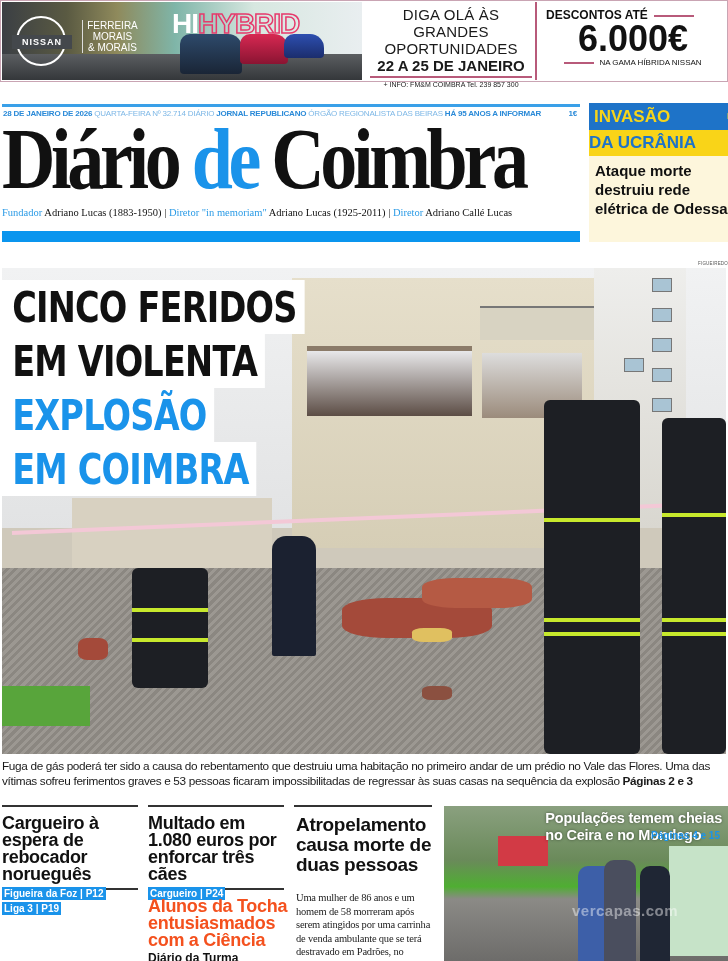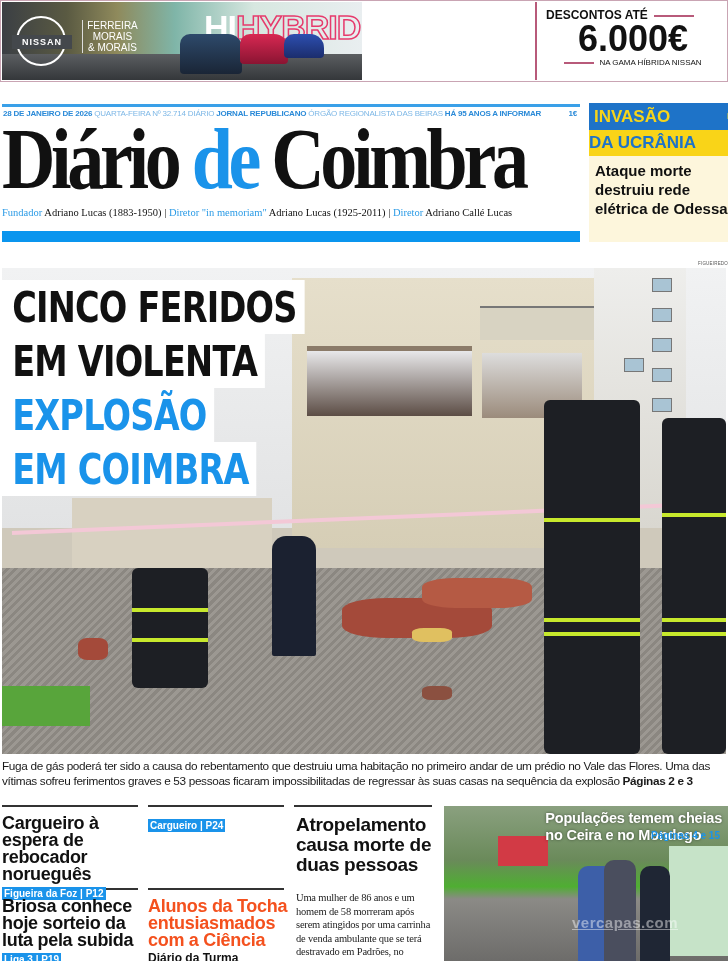--- a/index.html
+++ b/index.html
@@ -9,21 +9,21 @@
   
   .ad { position: absolute; left: 0; top: 0; width: 728px; height: 82px; background: #fff; }
   .ad-photo { position: absolute; left: 2px; top: 2px; width: 360px; height: 78px; overflow: hidden;
     background: linear-gradient(90deg, #3b3f44 0%, #5a5a42 18%, #8f8a5c 32%, #7fb5a8 48%, #d7e7e0 70%, #e9eef0 100%); }
   .ad-photo .road { position: absolute; left: 0; bottom: 0; width: 100%; height: 26px;
     background: linear-gradient(180deg, #5b5e61, #34373a); }
   .nissan-logo { position: absolute; left: 14px; top: 14px; width: 50px; height: 50px; border: 2px solid #fff; border-radius: 50%; }
   .nissan-logo span { position: absolute; left: -6px; top: 17px; width: 60px; height: 14px; background: #44484c;
     color: #fff; font-size: 9px; font-weight: bold; letter-spacing: 1px; text-align: center; line-height: 14px; }
   .dealer { position: absolute; left: 80px; top: 18px; color: #fff; font-size: 10px; line-height: 11px; text-align: center; width: 60px; border-left: 1px solid #ddd; }
-  .hi-hybrid { position: absolute; left: 170px; top: 6px; font-size: 34px; font-weight: bold; letter-spacing: -1px; margin-left: 32px; }
+  .hi-hybrid { position: absolute; left: 170px; top: 6px; font-size: 28px; font-weight: bold; letter-spacing: -1px; }
   .hi-hybrid .hi { color: #fff; }
   .hi-hybrid .hyb { color: transparent; -webkit-text-stroke: 1.5px #e63a6c; }
   .car { position: absolute; border-radius: 10px 14px 4px 4px; }
   .car.c1 { left: 178px; top: 32px; width: 62px; height: 40px; background: linear-gradient(180deg, #2e4a6b, #1a2536); }
   .car.c2 { left: 238px; top: 32px; width: 48px; height: 30px; background: linear-gradient(180deg, #d72852, #8a1432); }
   .car.c3 { left: 282px; top: 32px; width: 40px; height: 24px; background: linear-gradient(180deg, #2d4fb0, #1b2d6d); }
   .ad-text { position: absolute; left: 370px; top: 6px; width: 162px; text-align: center; color: #1a1a1a; }
   .ad-text .l1, .ad-text .l2 { font-size: 15px; line-height: 17px; letter-spacing: 0.2px; }
   .ad-text .l3 { font-size: 15px; font-weight: bold; line-height: 17px; border-bottom: 2px solid #b85a7a; padding-bottom: 2px; }
   .ad-text .l4 { font-size: 7px; margin-top: 3px; }
@@ -101,41 +101,47 @@
   .story p { font-family: "Liberation Serif", serif; font-size: 10.5px; line-height: 13.5px; color: #222; margin-top: 16px; letter-spacing: -0.2px; }
 
   .flood { position: absolute; left: 444px; top: 806px; width: 284px; height: 155px; overflow: hidden;
     background: linear-gradient(180deg, #8aa07f 0%, #6a8a5a 35%, #4fae32 52%, #8b8a86 60%, #6d6c6a 100%); }
   .flood .house { position: absolute; left: 54px; top: 30px; width: 50px; height: 30px; background: #d23a45; }
   .flood .wall { position: absolute; left: 225px; top: 40px; width: 59px; height: 110px; background: #c6e3c8; }
   .flood .man { position: absolute; border-radius: 10px 10px 0 0; }
   .flood .t1 { position: absolute; right: 6px; top: 4px; color: #fff; font-weight: bold; font-size: 14.5px; line-height: 17px; text-align: left;
     text-shadow: 0 0 3px rgba(0,0,0,0.5); letter-spacing: -0.2px; }
   .flood .pg { position: absolute; right: 8px; top: 24px; color: #1a93ea; font-weight: bold; font-size: 10px; }
-  .flood .wm { position: absolute; left: 128px; top: 108px; color: rgba(255,255,255,0.45); font-size: 15px; font-weight: bold; letter-spacing: 0.5px; text-decoration: underline; }
+  .flood .wm { position: absolute; left: 128px; top: 96px; color: rgba(255,255,255,0.45); font-size: 15px; font-weight: bold; letter-spacing: 0.5px; }
 </style>
 </head>
 <body>
 
 <div class="ad">
   <div class="ad-photo">
     <div class="road"></div>
     <div class="nissan-logo">
         <span>NISSAN</span>
       </div>
     <div class="dealer">
       <div>FERREIRA</div>
       <div>MORAIS</div>
       <div>&amp; MORAIS</div>
     </div>
     <div class="hi-hybrid"><span class="hi">HI</span><span class="hyb">HYBRID</span></div>
     <div class="car c1"></div>
     <div class="car c2"></div>
     <div class="car c3"></div>
   </div>
+  <div class="ad-text">
+    <div class="l1">DIGA OLÁ ÀS GRANDES</div>
+    <div class="l2">OPORTUNIDADES</div>
+    <div class="l3">22 A 25 DE JANEIRO</div>
+    <div class="l4">+ INFO: FM&amp;M COIMBRA Tel. 239 857 300</div>
+  </div>
   <div class="ad-divider"></div>
   <div class="ad-discount">
     <div class="d1">DESCONTOS ATÉ</div>
     <div class="d2">6.000€</div>
     <div class="d3">NA GAMA HÍBRIDA NISSAN</div>
   </div>
   <div class="ad-frame"></div>
 </div>
 
 <div class="mast-topline"></div>
@@ -216,24 +222,24 @@
 <div class="rule" style="left:148px;top:805px;width:136px;"></div>
 <div class="rule" style="left:294px;top:805px;width:138px;"></div>
 <div class="rule" style="left:2px;top:888px;width:136px;"></div>
 <div class="rule" style="left:148px;top:888px;width:136px;"></div>
 
 <div class="story" style="left:2px;top:815px;width:140px;">
   <h3>Cargueiro à espera de rebocador norueguês</h3>
   <span class="tag">Figueira da Foz | P12</span>
 </div>
 <div class="story" style="left:148px;top:815px;width:140px;">
+  <h3>Multado em 1.080 euros por enforcar três cães</h3>
   <span class="tag">Cargueiro | P24</span>
 </div>
 <div class="story" style="left:2px;top:898px;width:140px;">
-  <h3>Briosa conhece hoje sorteio da luta pela subida</h3>
   <span class="tag">Liga 3 | P19</span>
 </div>
 <div class="story" style="left:148px;top:898px;width:140px;">
   <h3 class="orange">Alunos da Tocha entusiasmados com a Ciência</h3>
   <div class="sub">Diário da Turma</div>
 </div>
 <div class="story" style="left:296px;top:815px;width:140px;">
   <h3 class="big">Atropelamento causa morte de duas pessoas</h3>
   <p><span>Uma mulher de 86 anos e um homem de 58 morreram após serem atingidos por uma carrinha de venda ambulante que se terá destravado em Padrões, no concelho da Pampilhosa da Serra </span></p>
 </div>

